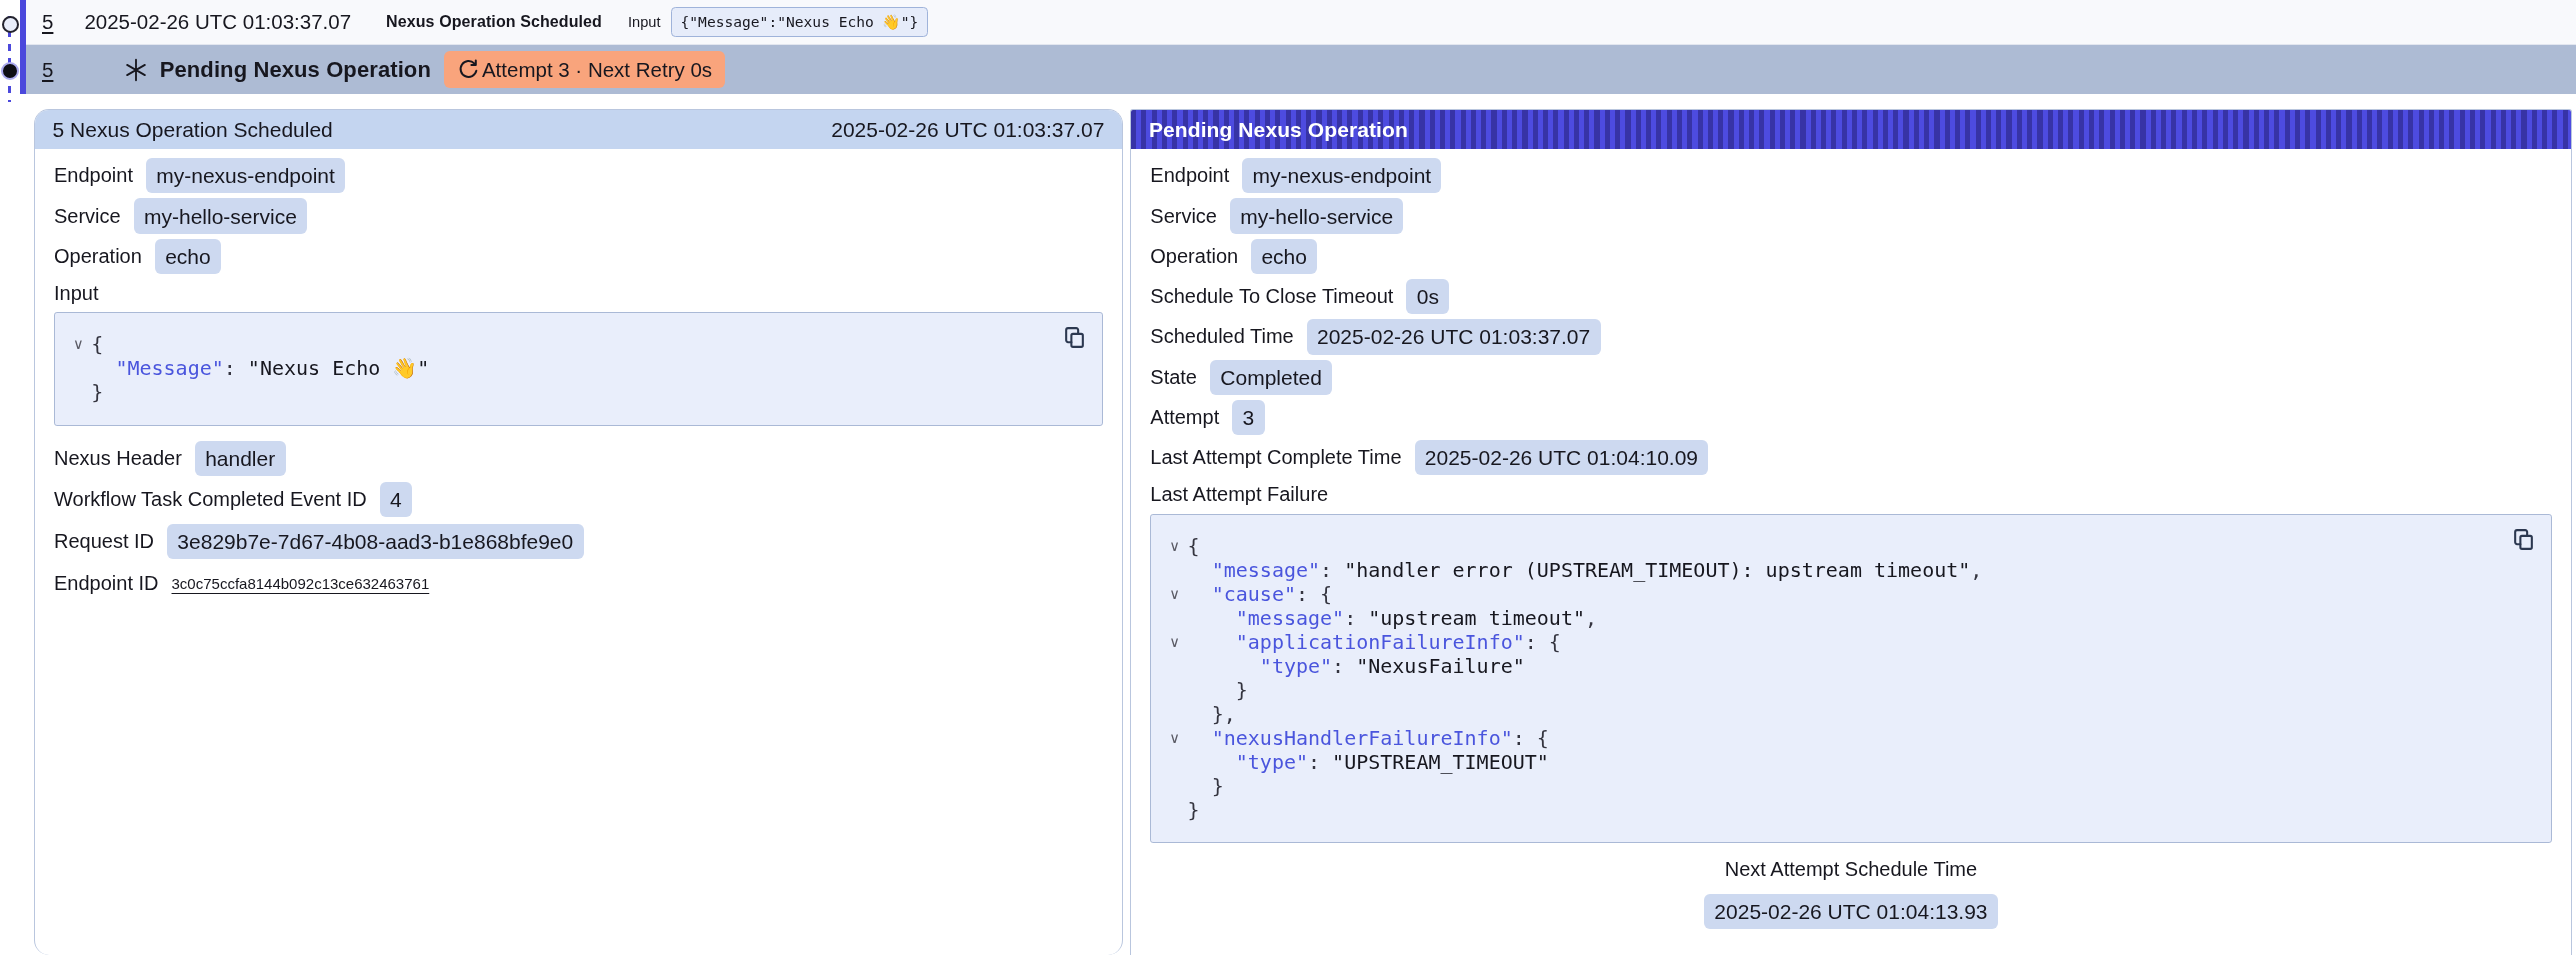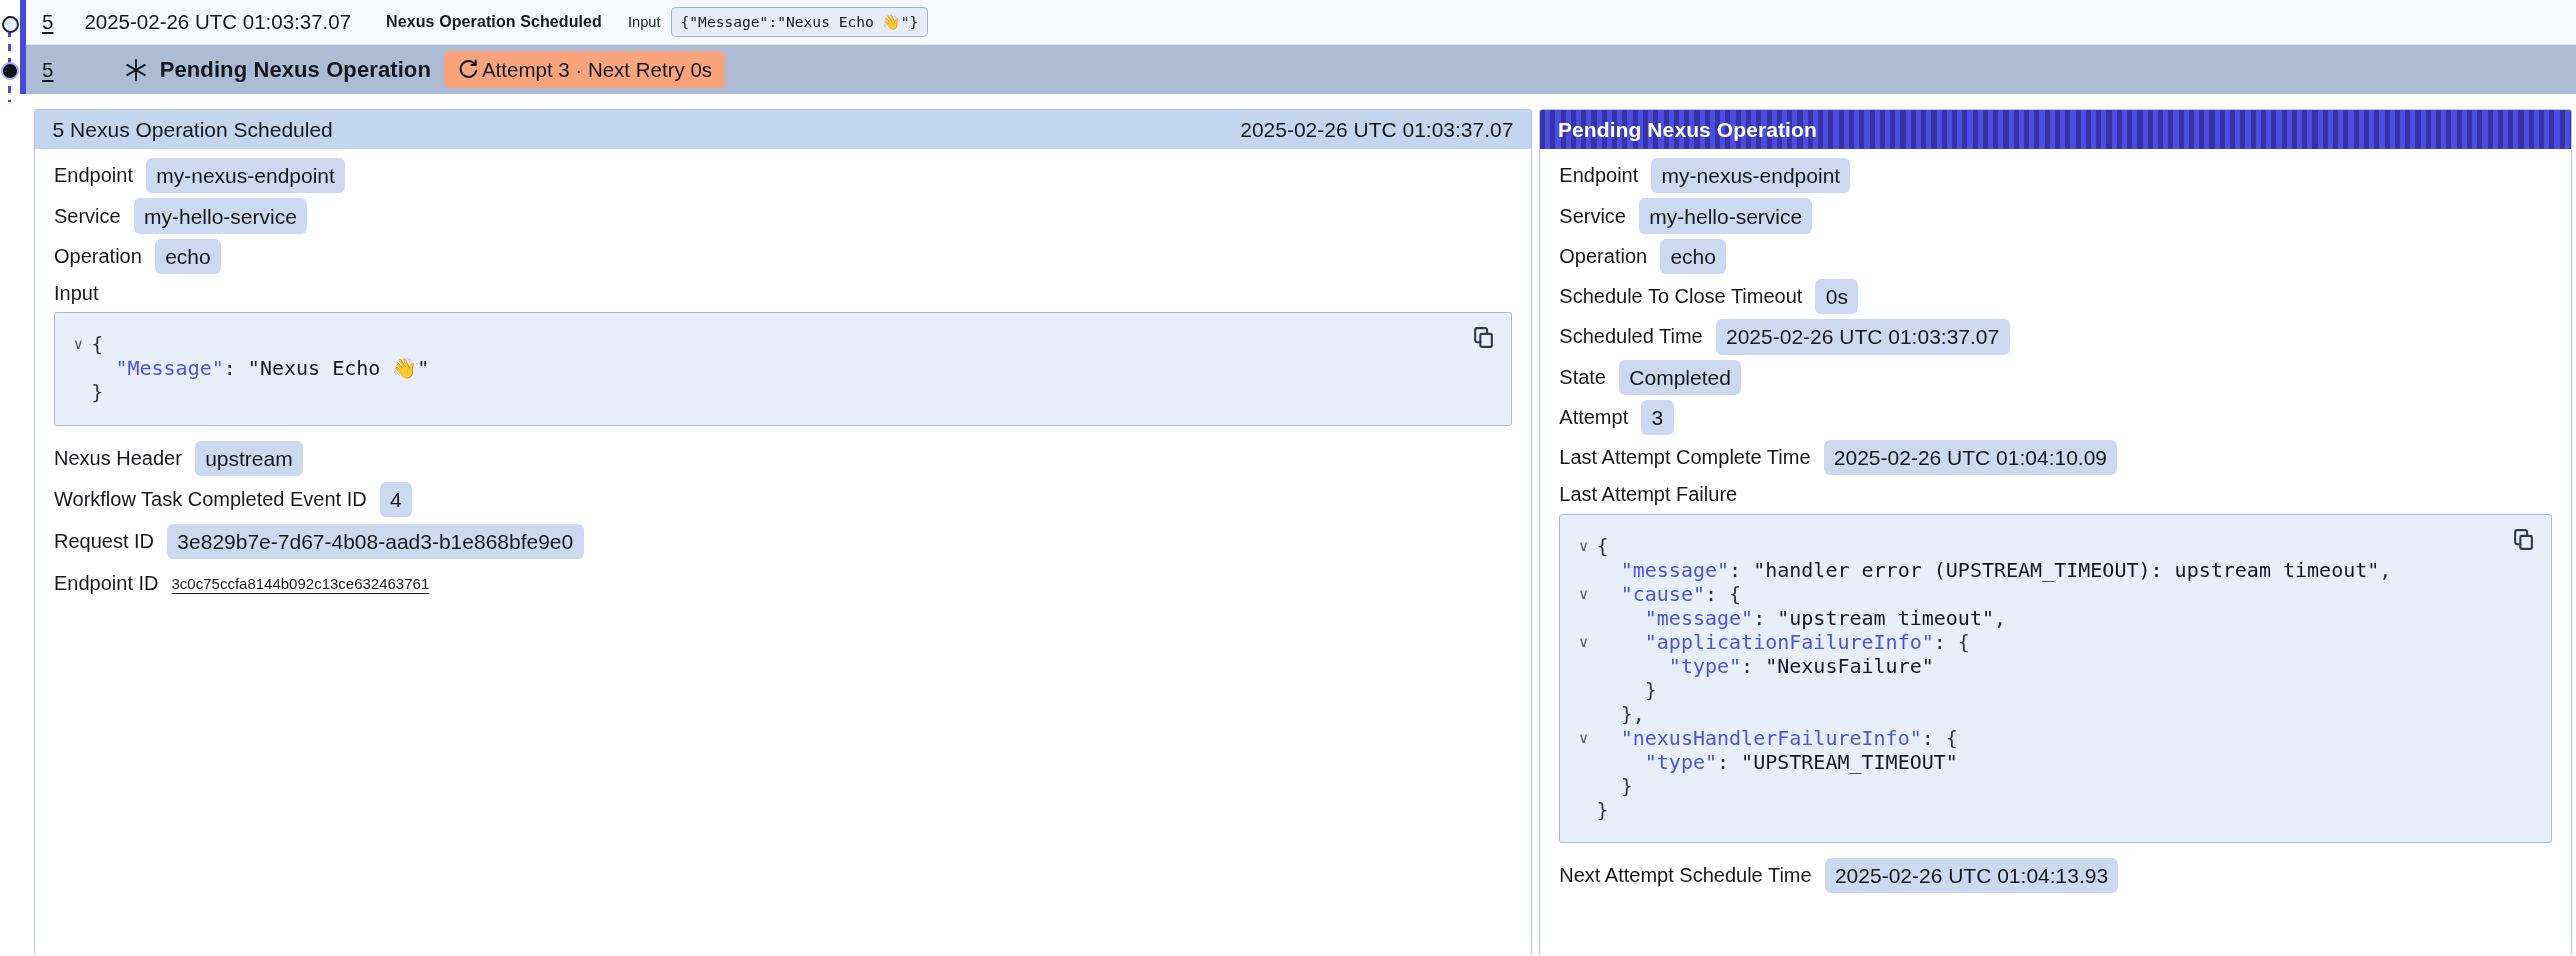--- a/index.html
+++ b/index.html
@@ -44,21 +44,21 @@
   .asterisk { display:inline-flex; margin-right:10.3px; }
   .pending-title { font-size:22px; font-weight:700; margin-right:13px; letter-spacing:0.1px; }
   .retry-badge {
     display:inline-flex; align-items:center; gap:2px;
     background:var(--retry_badge_bg); border-radius:5.9px; padding:6.6px 13px;
     font-size:20.5px; font-weight:500; color:var(--text);
   }
   
   .panels { margin-left:34px; margin-top:15.4px; padding-right:4.4px; display:flex; gap:7.3px; height:846px; }
   .panel { border:1.5px solid var(--panel_border); border-bottom:none; border-radius:2.9px 2.9px 0 0; background:#fff; overflow:hidden; }
-  .panel.left { width:1498px; flex:0 0 auto; }
+  .panel.left { width:1089px; flex:0 0 auto;border-radius:15px; }
   .panel.right { flex:1 1 auto; }
   .panel-header {
     height:39px; display:flex; align-items:center; padding:0 17.6px;
     font-size:21px; font-weight:500;
   }
   .panel-header.plain { background:var(--panel_header_bg); justify-content:space-between; }
   .panel-header.striped {
     background: repeating-linear-gradient(90deg, var(--stripe_dark) 0 5.1px, var(--stripe_light) 5.1px 10.3px);
     color:#fff; font-weight:600; letter-spacing:0.1px;
   }
@@ -79,21 +79,21 @@
     position:relative; background:var(--code_bg); border:1.5px solid var(--code_border);
     border-radius:2.9px; padding:19px 17.6px 20.5px 10.3px; margin:4.4px 0 14.6px;
   }
   .cline { display:flex; }
   .chev { flex:0 0 26px; width:26px; font-size:14.6px; line-height:24px; color:#5a5a64; text-align:center; cursor:pointer; user-select:none; }
   .ctext { font-family:"DejaVu Sans Mono", monospace; font-size:20px; line-height:24px; white-space:pre; }
   .ctext .k { color:var(--json_key); }
   .ctext .p { color:#34343f; }
   .ctext .s { color:#17171f; }
   .copybtn { position:absolute; top:11.7px; right:14.6px; background:none; border:none; cursor:pointer; color:#2c3850; }
-  .panel.right .fields-bottom .field { margin-top:2px; }
+  .panel.right .fields-bottom .field { margin-top:2px;flex-direction:column; }
 </style>
 </head>
 <body>
 
 <div class="screen">
 
   <div class="tl-dash"></div>
   <div class="tl-bar"></div>
   <div class="tl-circle-open"></div>
   <div class="tl-circle-filled"></div>
@@ -167,21 +167,21 @@
               </div>
             </div>
             <button class="copybtn"><svg width="25" height="25" viewBox="0 0 24 24" fill="none" stroke="currentColor" stroke-width="2" stroke-linecap="round" stroke-linejoin="round">
                 <rect x="9" y="8.5" width="11" height="12.5" rx="1.5"></rect>
                 <path d="M15.5 8.5V4.8A1.8 1.8 0 0 0 13.7 3H5.8A1.8 1.8 0 0 0 4 4.8v9.9a1.8 1.8 0 0 0 1.8 1.8H9"></path>
               </svg></button>
           </div>
         <div class="fields-bottom">
             <div class="field">
               <span class="flabel">Nexus Header</span>
-              <span class="fbadge">upstream</span>
+              <span class="fbadge">handler</span>
             </div>
             <div class="field">
               <span class="flabel">Workflow Task Completed Event ID</span>
               <span class="fbadge">4</span>
             </div>
             <div class="field">
               <span class="flabel">Request ID</span>
               <span class="fbadge">3e829b7e-7d67-4b08-aad3-b1e868bfe9e0</span>
             </div>
             <div class="field">

